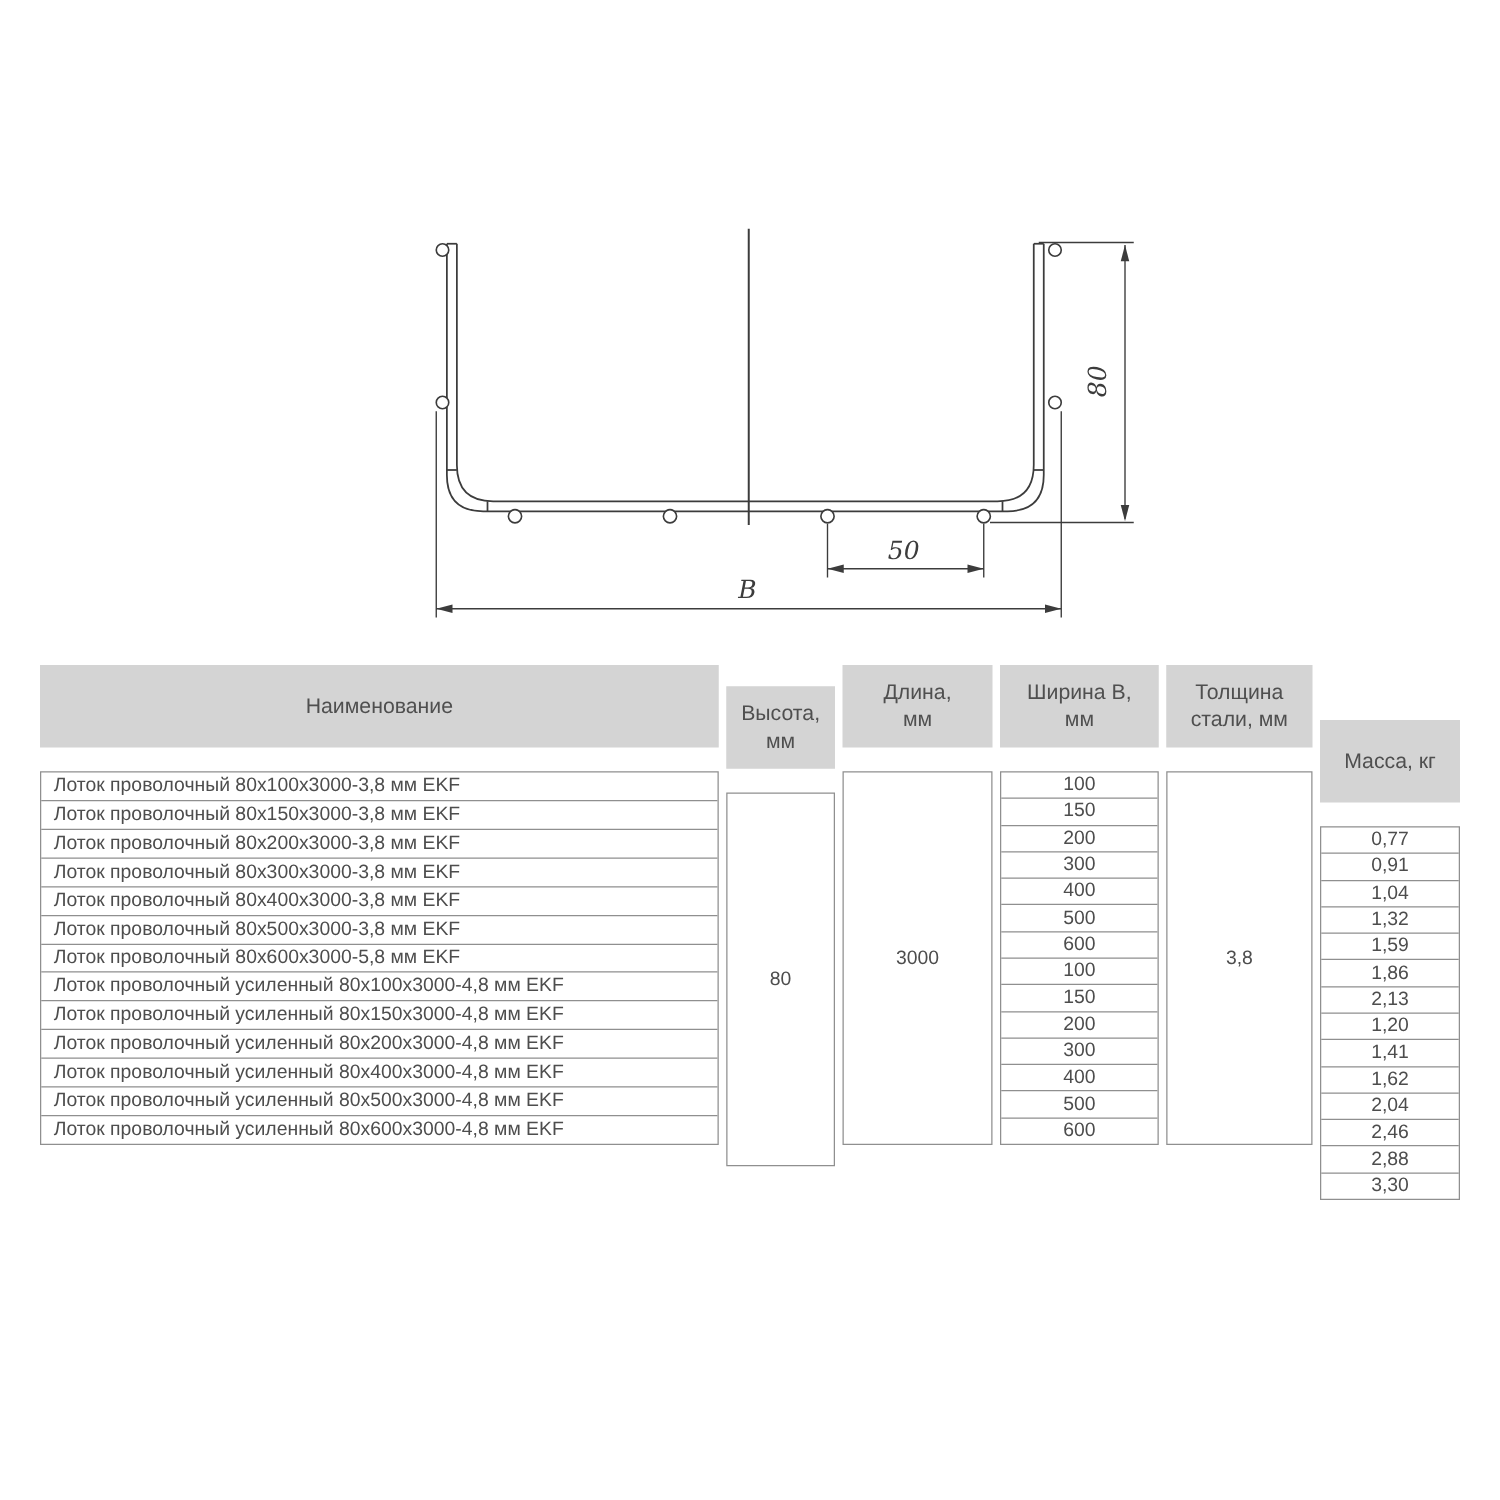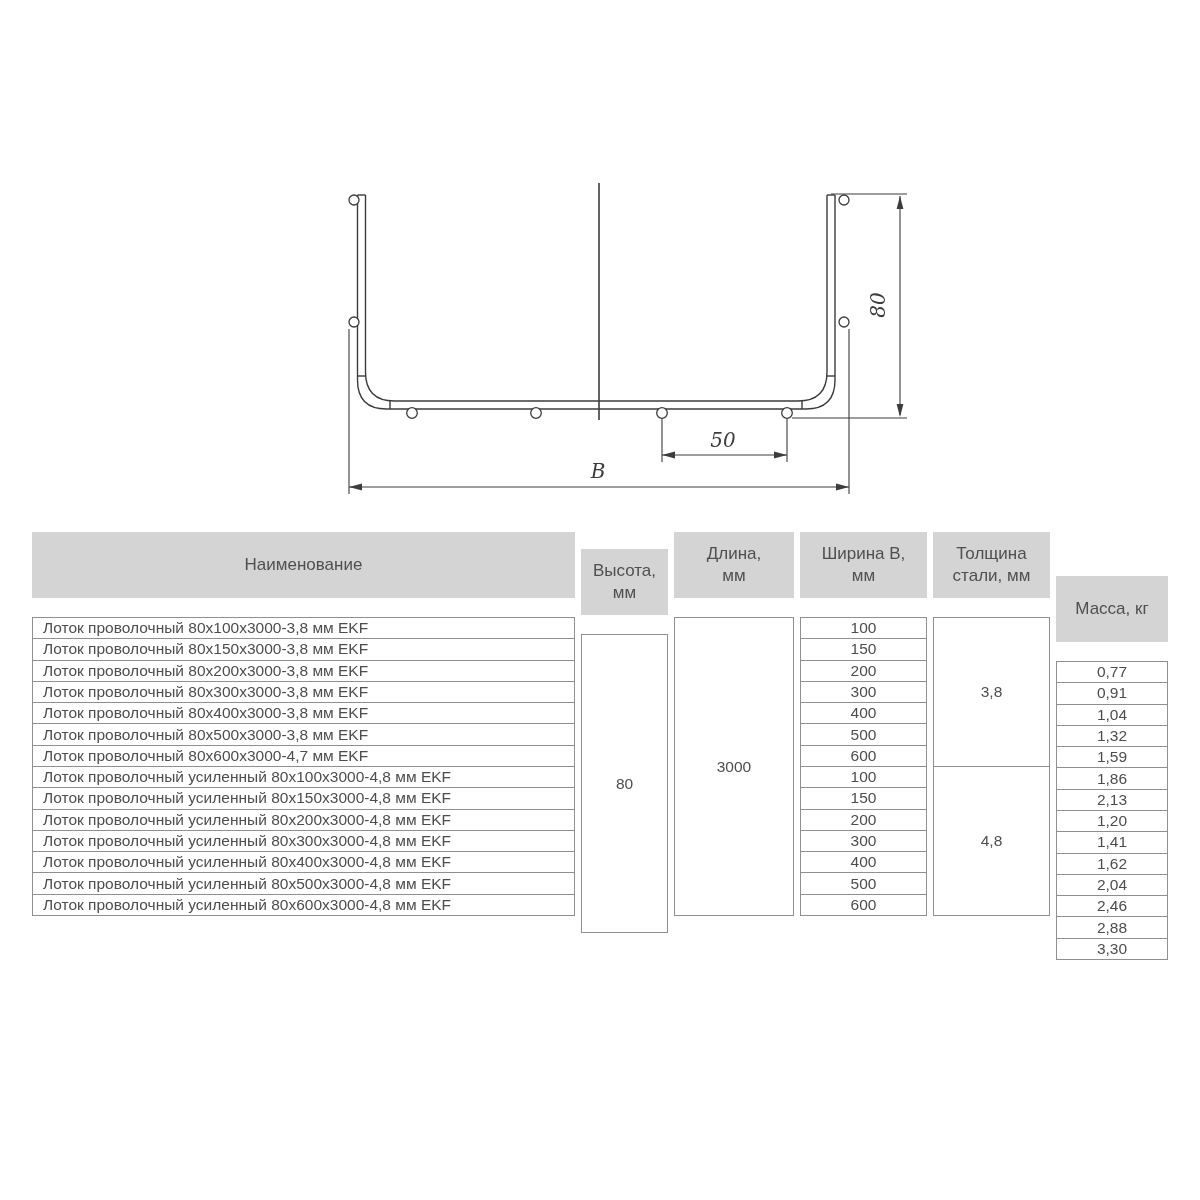--- a/index.html
+++ b/index.html
@@ -129,25 +129,24 @@
 
     <div class="col col-name">
       <div class="col-header">Наименование</div>
       <div class="col-body" id="name-col-body">
           <div class="cell name-cell">Лоток проволочный 80х100х3000-3,8 мм EKF</div>
           <div class="cell name-cell">Лоток проволочный 80х150х3000-3,8 мм EKF</div>
           <div class="cell name-cell">Лоток проволочный 80х200х3000-3,8 мм EKF</div>
           <div class="cell name-cell">Лоток проволочный 80х300х3000-3,8 мм EKF</div>
           <div class="cell name-cell">Лоток проволочный 80х400х3000-3,8 мм EKF</div>
           <div class="cell name-cell">Лоток проволочный 80х500х3000-3,8 мм EKF</div>
-          <div class="cell name-cell">Лоток проволочный 80х600х3000-4,7 мм EKF</div>
+          <div class="cell name-cell">Лоток проволочный 80х600х3000-5,8 мм EKF</div>
           <div class="cell name-cell">Лоток проволочный усиленный 80х100х3000-4,8 мм EKF</div>
           <div class="cell name-cell">Лоток проволочный усиленный 80х150х3000-4,8 мм EKF</div>
           <div class="cell name-cell">Лоток проволочный усиленный 80х200х3000-4,8 мм EKF</div>
-          <div class="cell name-cell">Лоток проволочный усиленный 80х300х3000-4,8 мм EKF</div>
           <div class="cell name-cell">Лоток проволочный усиленный 80х400х3000-4,8 мм EKF</div>
           <div class="cell name-cell">Лоток проволочный усиленный 80х500х3000-4,8 мм EKF</div>
           <div class="cell name-cell">Лоток проволочный усиленный 80х600х3000-4,8 мм EKF</div>
         </div>
     </div>
 
     <div class="col col-height">
       <div class="col-header">Высота,
 мм</div>
       <div class="col-body">
@@ -182,21 +181,20 @@
           <div class="cell">500</div>
           <div class="cell">600</div>
         </div>
     </div>
 
     <div class="col col-thickness">
       <div class="col-header">Толщина
 стали, мм</div>
       <div class="col-body">
         <div class="cell">3,8</div>
-        <div class="cell">4,8</div>
       </div>
     </div>
 
     <div class="col col-mass">
       <div class="col-header">Масса, кг</div>
       <div class="col-body" id="mass-col-body">
           <div class="cell">0,77</div>
           <div class="cell">0,91</div>
           <div class="cell">1,04</div>
           <div class="cell">1,32</div>

